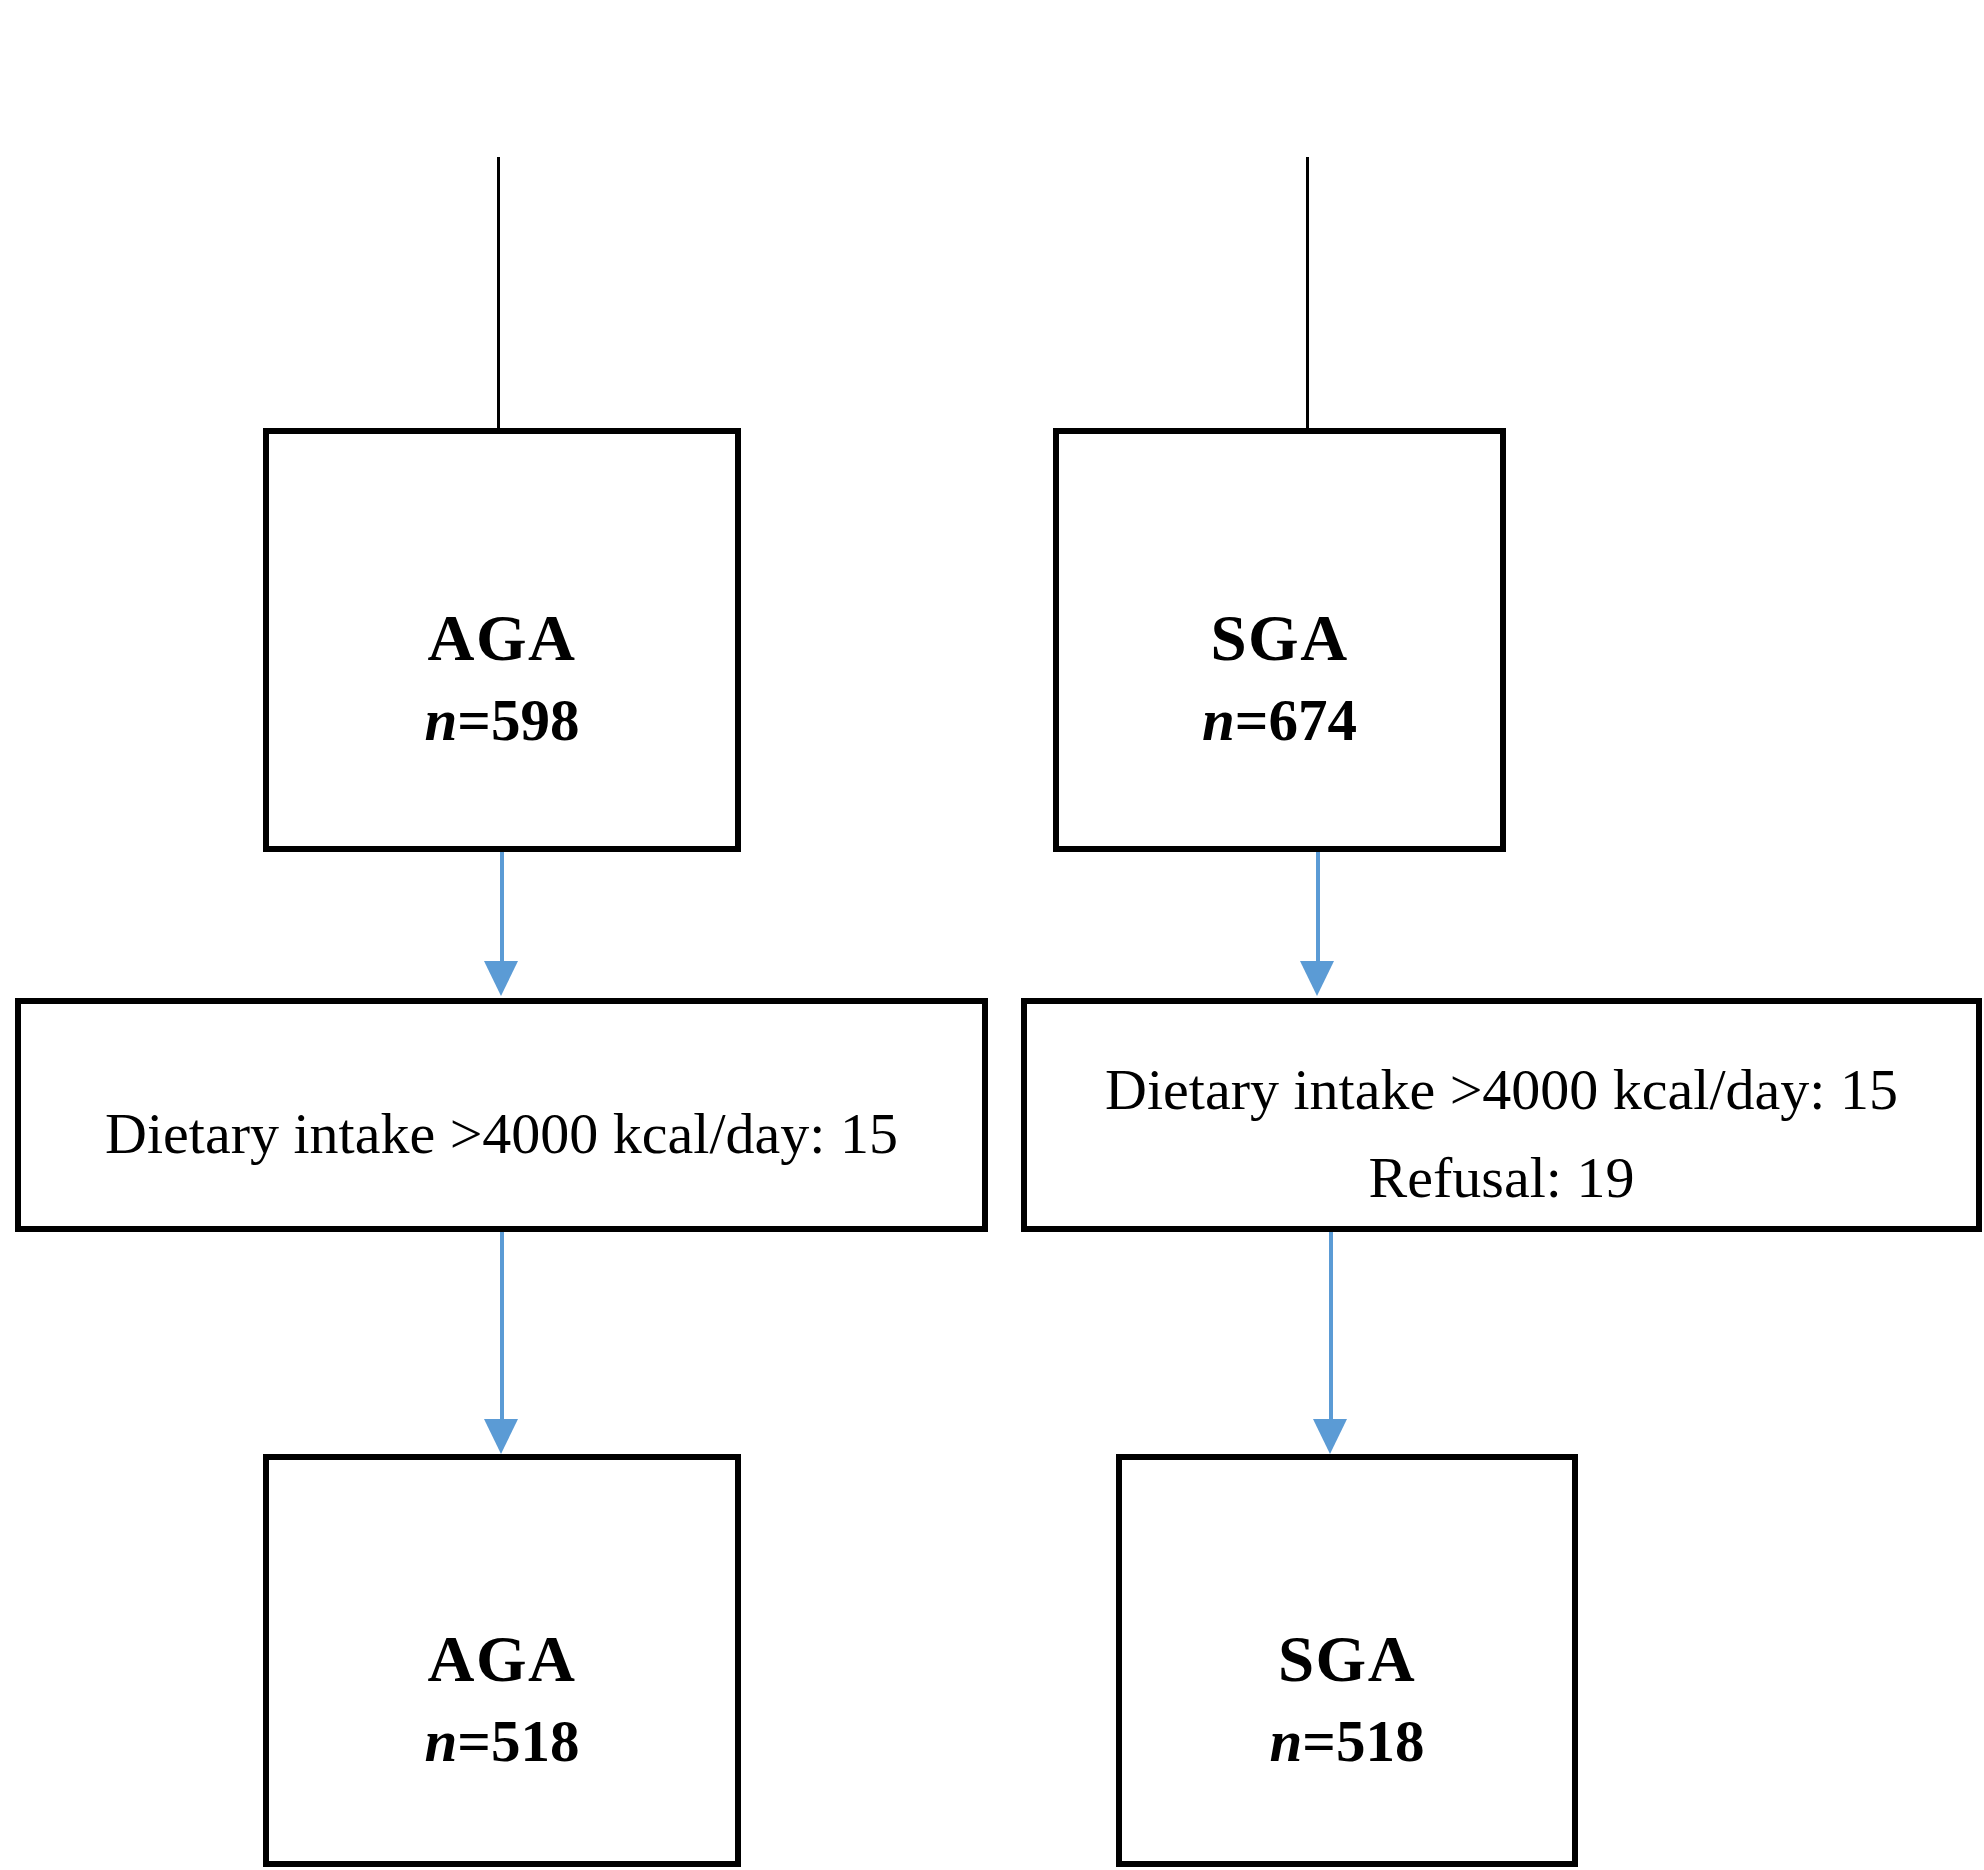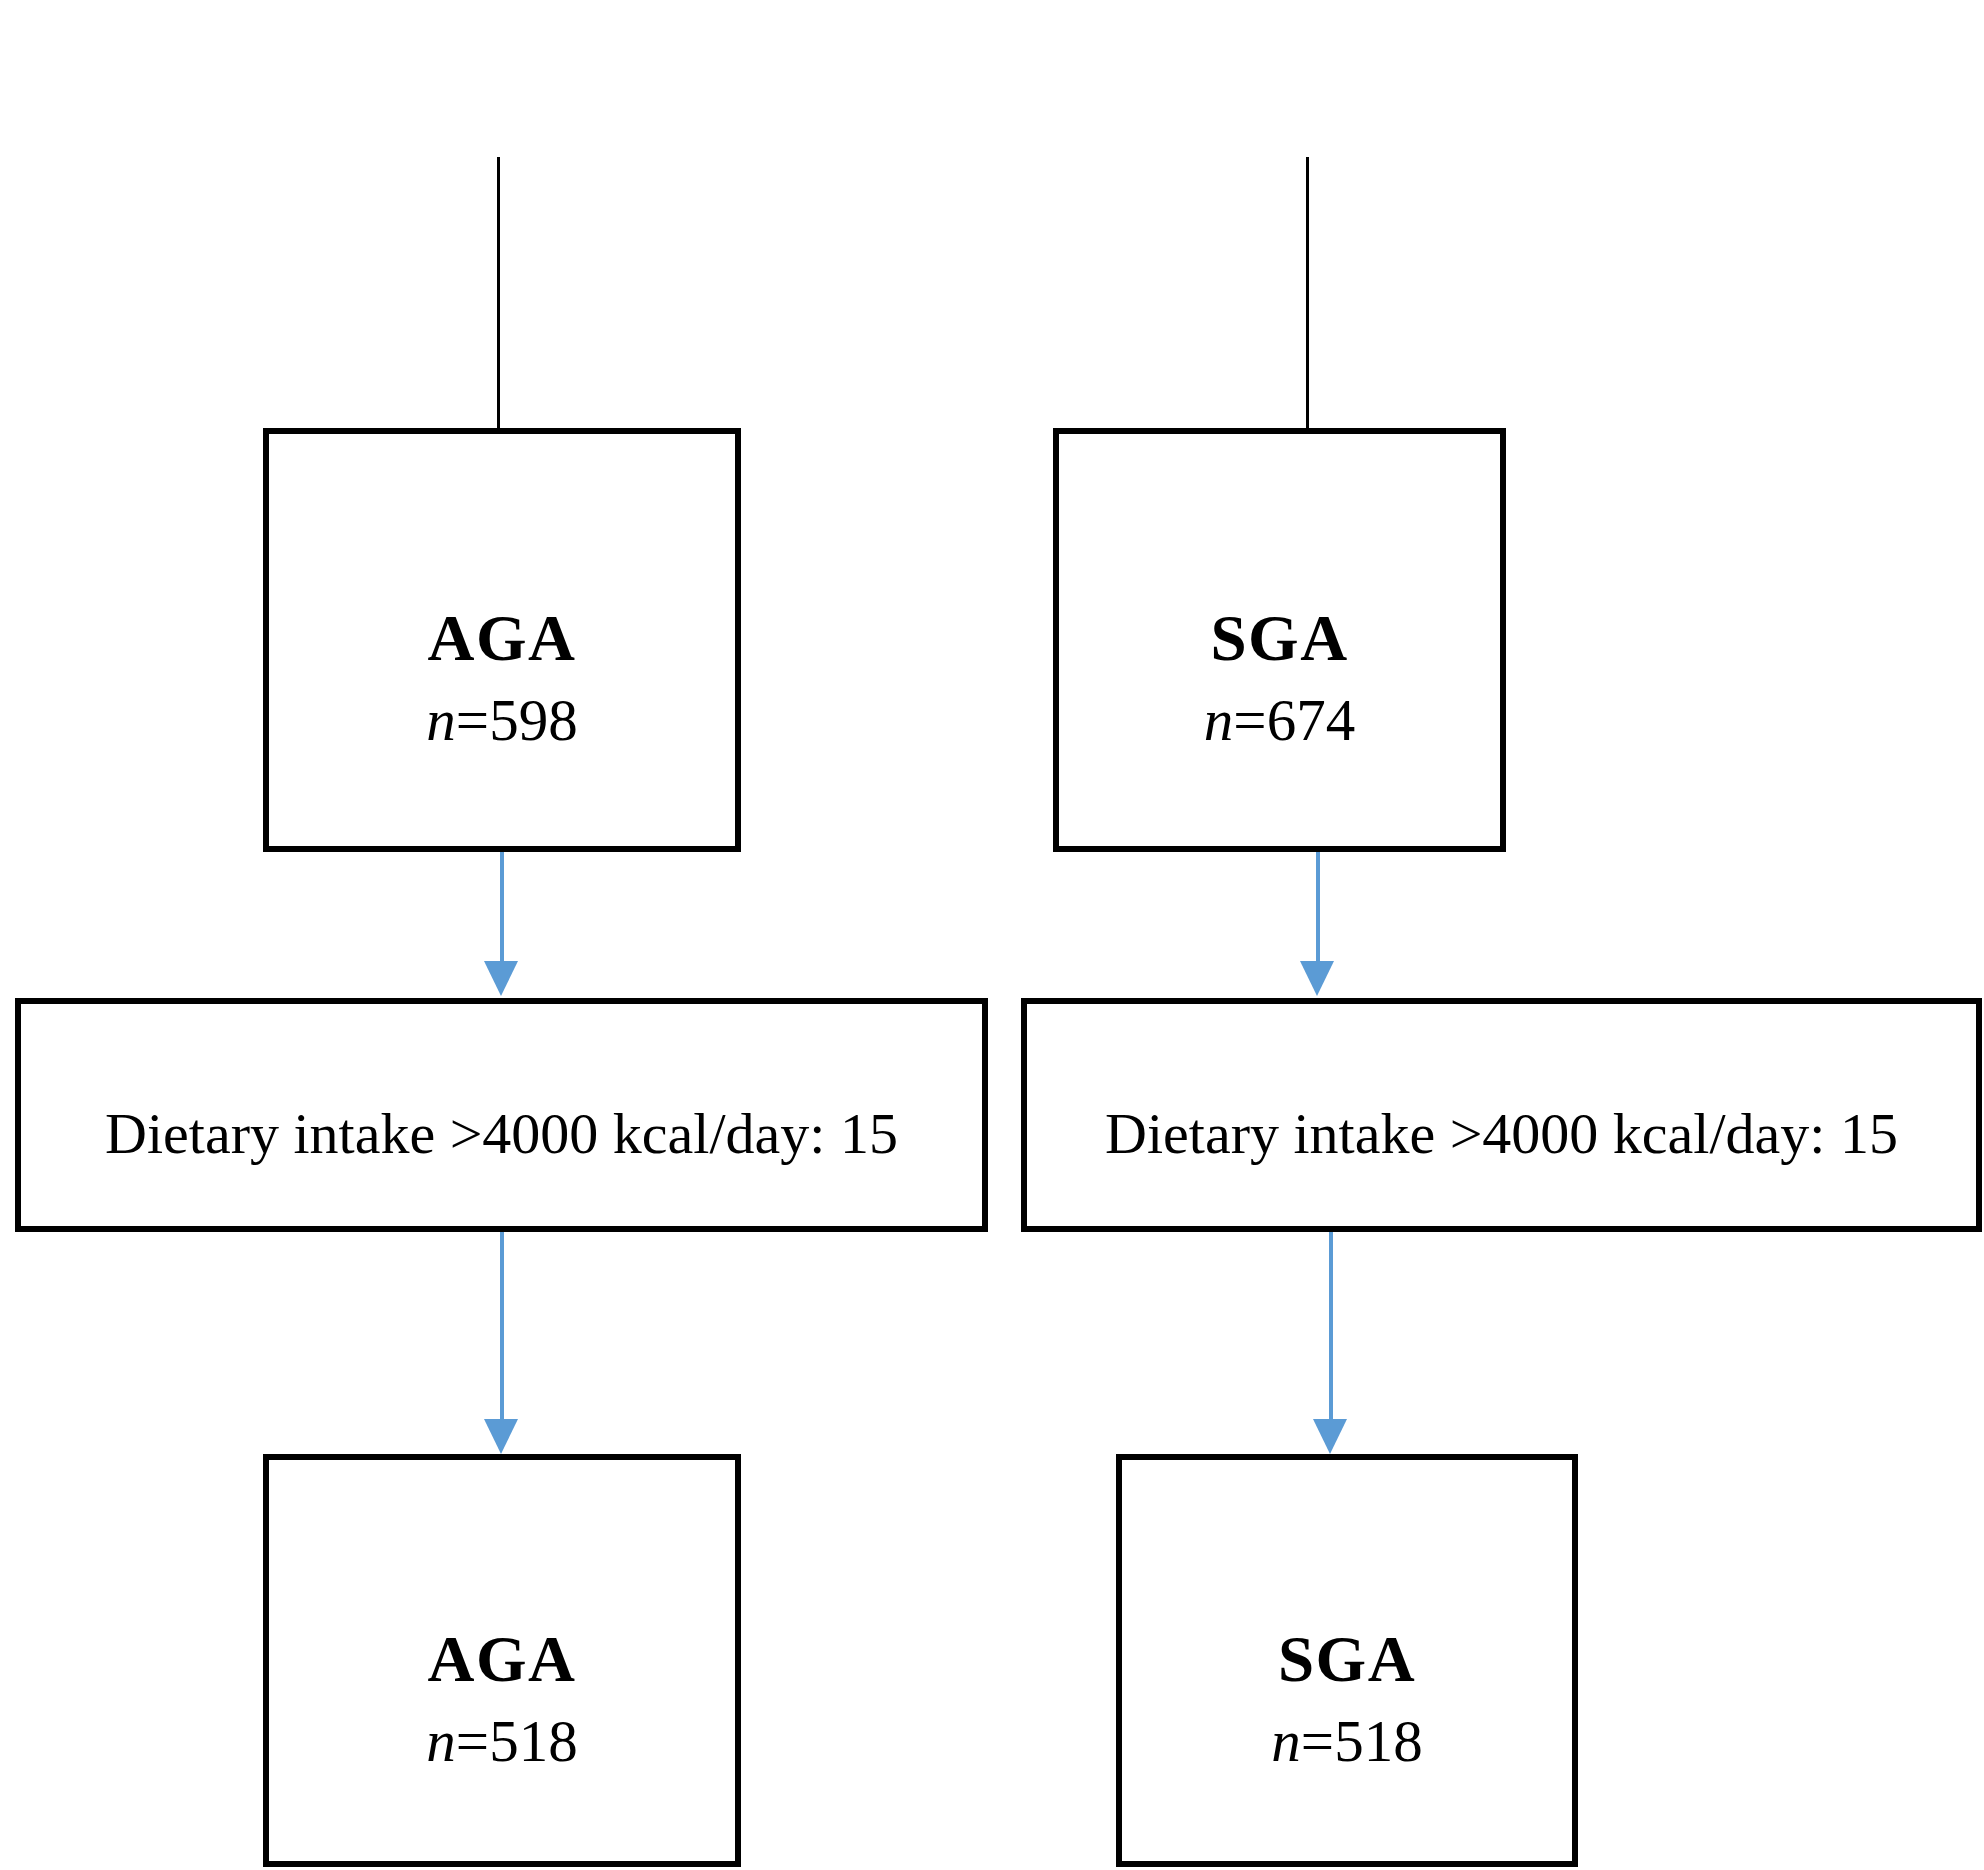--- a/index.html
+++ b/index.html
@@ -29,21 +29,21 @@
     display: flex;
     flex-direction: column;
     align-items: center;
     justify-content: center;
     text-align: center;
   }
   .box.row2 { gap: 20px; padding-top: 76px; }
   .box.mid  { gap: 30px; padding-top: 37px; }
   .title-line { font-size: 59px; line-height: 1; white-space: nowrap; }
   .name-line  { font-size: 65px; font-weight: bold; line-height: 1; letter-spacing: 1.5px; white-space: nowrap; }
-  .count-line { font-size: 59px; font-weight: normal; line-height: 1; white-space: nowrap; }
+  .count-line { font-size: 59px; font-weight: bold; line-height: 1; white-space: nowrap; }
   .count-line .nvar { font-style: italic; }
   .excl-line  { font-size: 58px; line-height: 1; white-space: nowrap; }
   .vline {
     position: absolute;
     width: 3px;
     background: var(--border);
   }
   .arrow-line {
     position: absolute;
     width: 3.8px;
@@ -86,20 +86,21 @@
     <div class="arrow-line" style="left:1316px; top:852px; height:111px;"></div>
     <div class="arrow-head" style="left:1300px; top:961px;"></div>
   </div>
 
   <div class="box mid" style="left:15px; top:998px; width:973px; height:234px;">
     <div class="excl-line">Dietary intake &gt;4000 kcal/day: 15</div>
   </div>
 
   <div class="box mid" style="left:1021px; top:998px; width:961px; height:234px;">
     <div class="excl-line">Dietary intake &gt;4000 kcal/day: 15</div>
+    <div class="excl-line">Refusal: 19</div>
   </div>
 
   <div>
     <div class="arrow-line" style="left:500px; top:1232px; height:187px;"></div>
     <div class="arrow-head" style="left:484px; top:1419px;"></div>
   </div>
 
   <div>
     <div class="arrow-line" style="left:1329px; top:1232px; height:187px;"></div>
     <div class="arrow-head" style="left:1313px; top:1419px;"></div>

